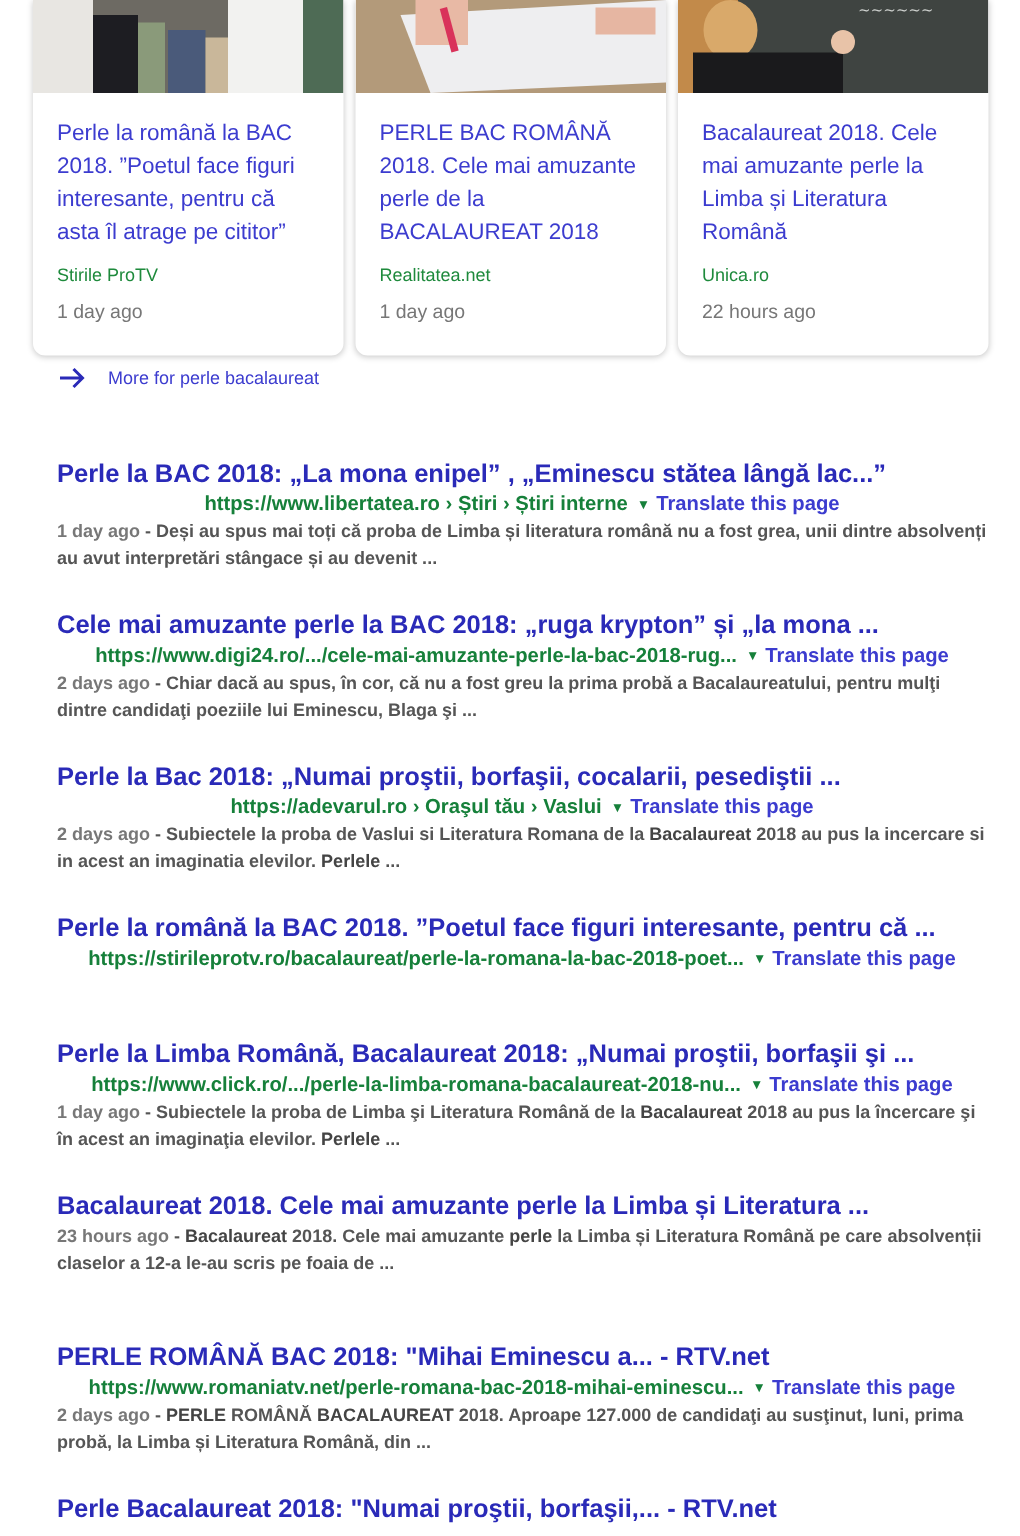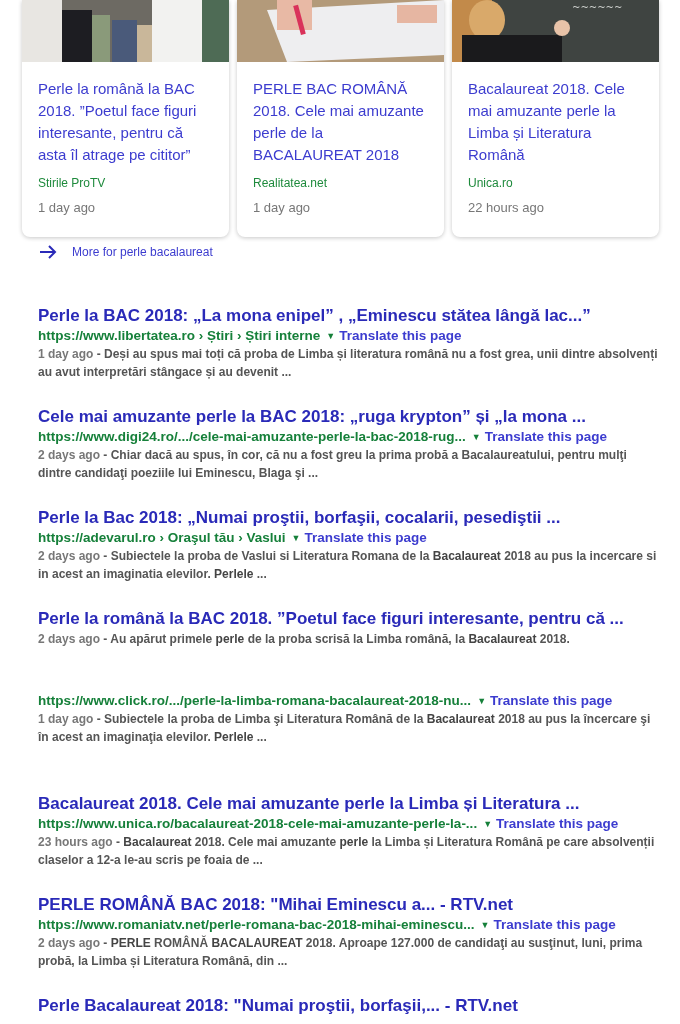--- a/index.html
+++ b/index.html
@@ -10,21 +10,21 @@
   .card-body { padding: 16px 16px 0 16px; }
   .card-title { color: #3c3ccf; font-size: 15px; line-height: 22px; height: 92px; }
   .card-source { color: #1e8a3c; font-size: 12px; margin-top: 6px; }
   .card-time { color: #777; font-size: 13px; margin-top: 10px; }
   .more { position: absolute; left: 40px; top: 245px; display: flex; align-items: center; gap: 14px; }
   .more-icon { width: 18px; height: 14px; }
   .more-label { color: #3c3ccf; font-size: 12px; }
   .results { position: absolute; left: 38px; top: 305px; width: 620px; font-weight: bold; }
   .result { margin-bottom: 0; }
   .r-title { color: #2a2ab8; font-size: 17px; line-height: 22px; white-space: nowrap; }
-  .r-url { font-size: 13.5px; line-height: 18px; color: #16803a; white-space: nowrap; }
+  .r-url { font-size: 13.5px; line-height: 18px; color: #16803a; white-space: nowrap; text-align: center; }
   .caret { color: #16803a; font-size: 9px; margin: 0 4px 0 6px; vertical-align: 1px; }
   .translate { color: #3c3ccf; }
   .r-snippet { color: #555; font-size: 12px; line-height: 18px; }
   .r-date { color: #777; }
   b { color: #444; }
 </style>
 </head>
 <body>
 
 <div class="cards">
@@ -98,31 +98,31 @@
   </div>
 
   <div class="result" style="height:101px">
     <div class="r-title">Perle la Bac 2018: „Numai proştii, borfaşii, cocalarii, pesediştii ...</div>
     <div class="r-url"><span>https://adevarul.ro › Oraşul tău › Vaslui</span><span class="caret">▼</span><span class="translate">Translate this page</span></div>
     <div class="r-snippet"><span class="r-date">2 days ago</span><span> - Subiectele la proba de Vaslui si Literatura Romana de la </span><b>Bacalaureat</b><span> 2018 au pus la incercare si in acest an imaginatia elevilor. </span><b>Perlele</b><span> ...</span></div>
   </div>
 
   <div class="result" style="height:84px">
     <div class="r-title">Perle la română la BAC 2018. ”Poetul face figuri interesante, pentru că ...</div>
-    <div class="r-snippet"><span class="r-date">2 days ago</span><span> - Au apărut primele </span><b>perle</b><span> de la proba scrisă la Limba română, la </span><b>Bacalaureat</b><span> 2018.</span></div>
+    <div class="r-url"><span>https://stirileprotv.ro/bacalaureat/perle-la-romana-la-bac-2018-poet...</span><span class="caret">▼</span><span class="translate">Translate this page</span></div>
   </div>
 
   <div class="result" style="height:101px">
+    <div class="r-title">Perle la Limba Română, Bacalaureat 2018: „Numai proştii, borfaşii şi ...</div>
     <div class="r-url"><span>https://www.click.ro/.../perle-la-limba-romana-bacalaureat-2018-nu...</span><span class="caret">▼</span><span class="translate">Translate this page</span></div>
     <div class="r-snippet"><span class="r-date">1 day ago</span><span> - Subiectele la proba de Limba şi Literatura Română de la </span><b>Bacalaureat</b><span> 2018 au pus la încercare şi în acest an imaginaţia elevilor. </span><b>Perlele</b><span> ...</span></div>
   </div>
 
   <div class="result" style="height:101px">
     <div class="r-title">Bacalaureat 2018. Cele mai amuzante perle la Limba și Literatura ...</div>
-    <div class="r-url"><span>https://www.unica.ro/bacalaureat-2018-cele-mai-amuzante-perle-la-...</span><span class="caret">▼</span><span class="translate">Translate this page</span></div>
     <div class="r-snippet"><span class="r-date">23 hours ago</span><span> - </span><b>Bacalaureat</b><span> 2018. Cele mai amuzante </span><b>perle</b><span> la Limba și Literatura Română pe care absolvenții claselor a 12-a le-au scris pe foaia de ...</span></div>
   </div>
 
   <div class="result" style="height:101px">
     <div class="r-title">PERLE ROMÂNĂ BAC 2018: "Mihai Eminescu a... - RTV.net</div>
     <div class="r-url"><span>https://www.romaniatv.net/perle-romana-bac-2018-mihai-eminescu...</span><span class="caret">▼</span><span class="translate">Translate this page</span></div>
     <div class="r-snippet"><span class="r-date">2 days ago</span><span> - </span><b>PERLE</b><span> ROMÂNĂ </span><b>BACALAUREAT</b><span> 2018. Aproape 127.000 de candidaţi au susţinut, luni, prima probă, la Limba și Literatura Română, din ...</span></div>
   </div>
 
   <div class="result">

